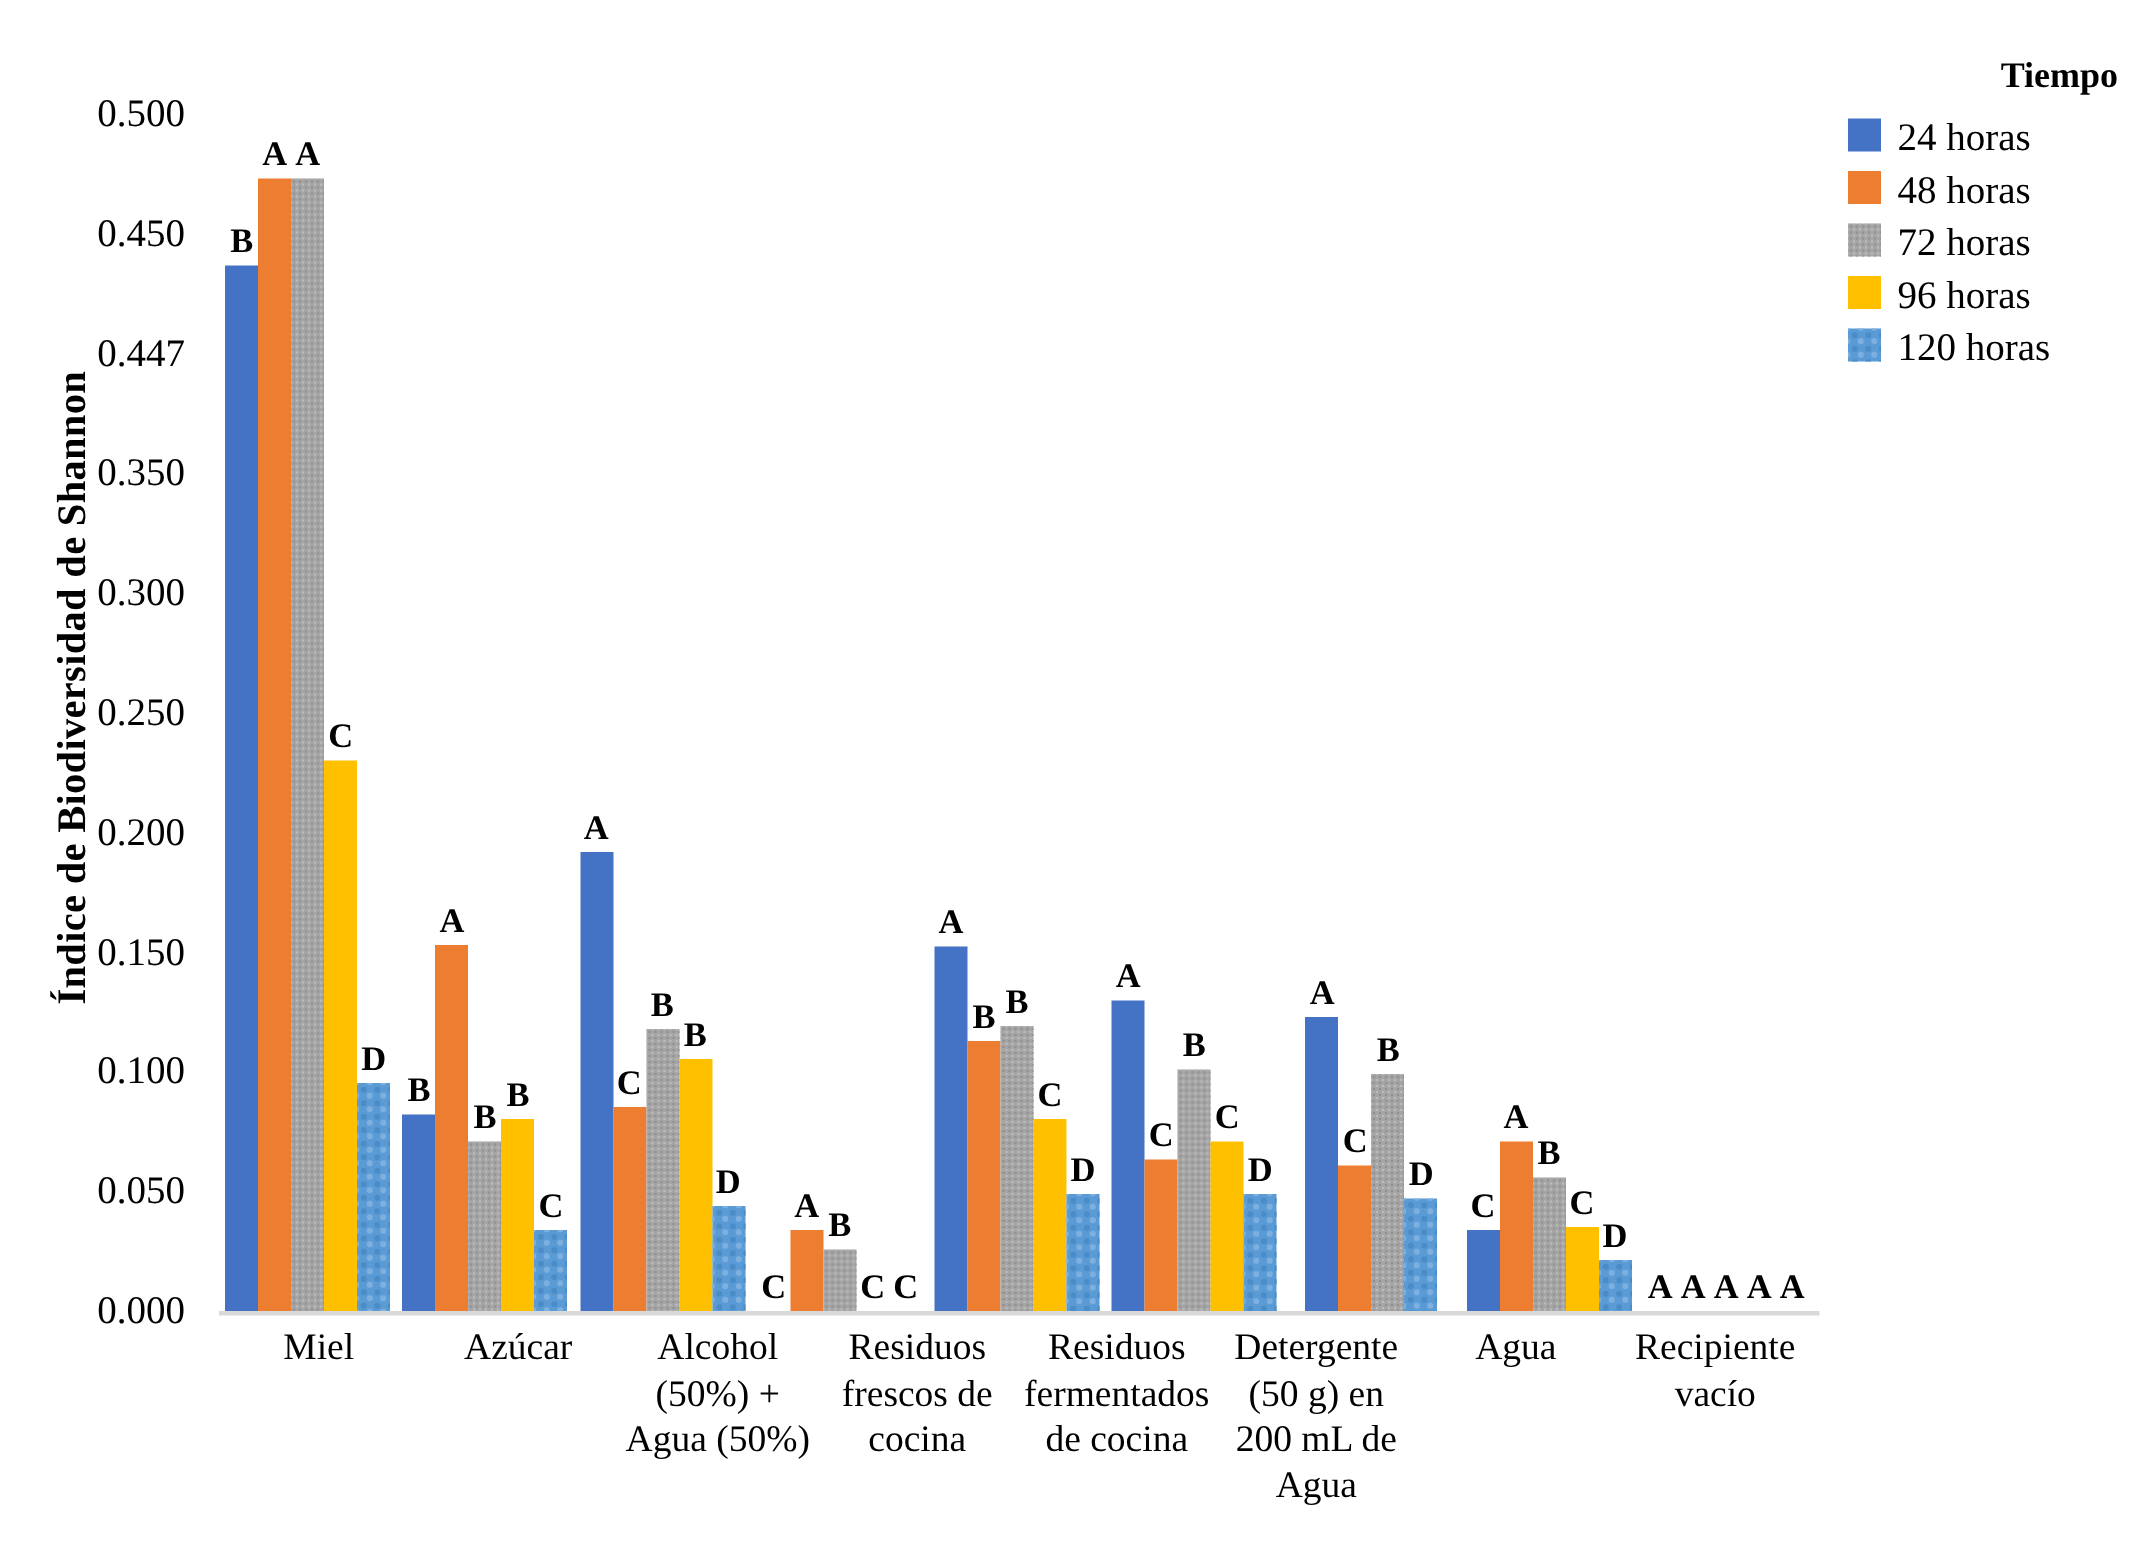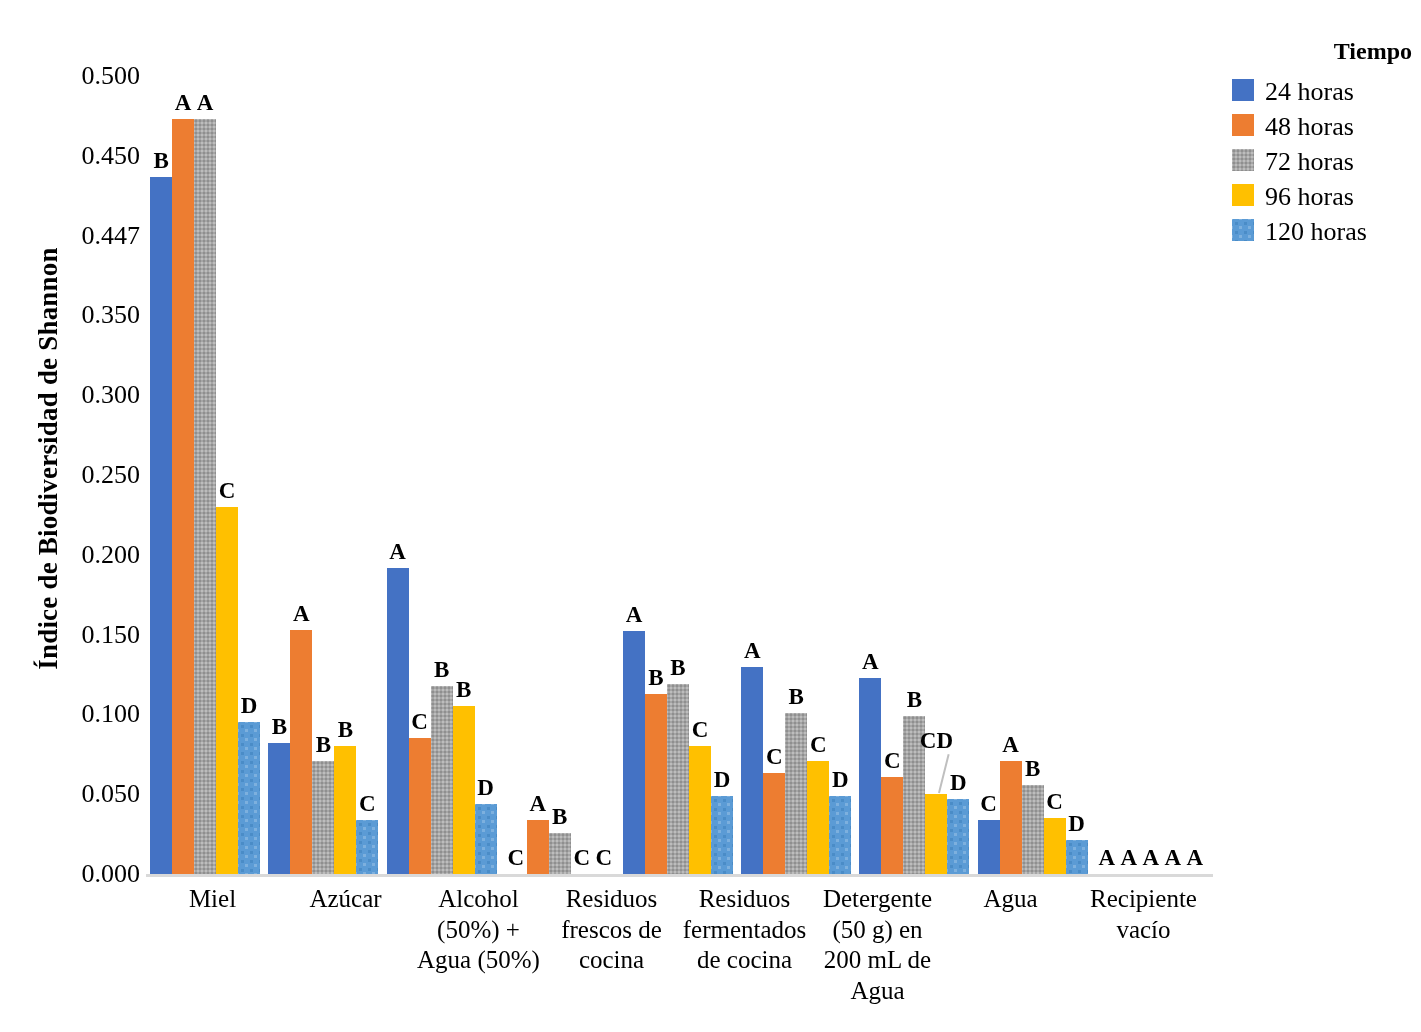--- a/index.html
+++ b/index.html
@@ -10,21 +10,21 @@
   .ytitle{
     position:absolute;left:-292px;top:443px;width:680px;
     transform:rotate(-90deg);
     font-weight:bold;font-size:27px;letter-spacing:.2px;
     text-align:center;white-space:nowrap;
   }
 
   
   .ylabels{position:absolute;left:48px;top:60px;width:92px;height:830px;}
   .ylabel{
-    position:absolute;right:0;width:92px;text-align:right;
+    position:absolute;right:0;width:92px;text-align:center;
     font-size:26px;line-height:1;
   }
 
   
   .plot{position:absolute;left:146px;top:76px;width:1064px;height:798px;}
   .baseline{position:absolute;left:146px;top:874px;width:1067px;height:3px;background:#d9d9d9;}
 
   .groups{position:absolute;left:0;top:0;width:100%;height:100%;display:flex;}
   .group{flex:1 1 0;position:relative;height:100%;}
   .bars{position:absolute;left:0;bottom:0;width:100%;height:100%;
@@ -243,25 +243,20 @@
             </div>
             <div class="bar" style="height: 798px;">
               <div class="bar-rect" style="height: 97.356px; background: rgb(237, 125, 49);"></div>
               <div class="siglabel" style="bottom: 102.356px;">C</div>
             </div>
             <div class="bar" style="height: 798px;">
               <div class="bar-rect tex" style="height: 158.004px;"></div>
               <div class="siglabel" style="bottom: 163.004px;">B</div>
             </div>
             <div class="bar" style="height: 798px;">
-              <div class="bar-rect" style="height: 79.8px; background: rgb(255, 192, 0);"></div>
-              <div class="siglabel" style="bottom: 121.8px;">CD</div>
-              <div class="leader" style="left: 13px; bottom: 80.8px; height: 40px;"></div>
-            </div>
-            <div class="bar" style="height: 798px;">
               <div class="bar-rect tex2" style="height: 75.012px;"></div>
               <div class="siglabel" style="bottom: 80.012px;">D</div>
             </div>
           </div>
         </div>
         <div class="group">
           <div class="bars">
             <div class="bar" style="height: 798px;">
               <div class="bar-rect" style="height: 54.264px; background: rgb(68, 114, 196);"></div>
               <div class="siglabel" style="bottom: 59.264px;">C</div>

